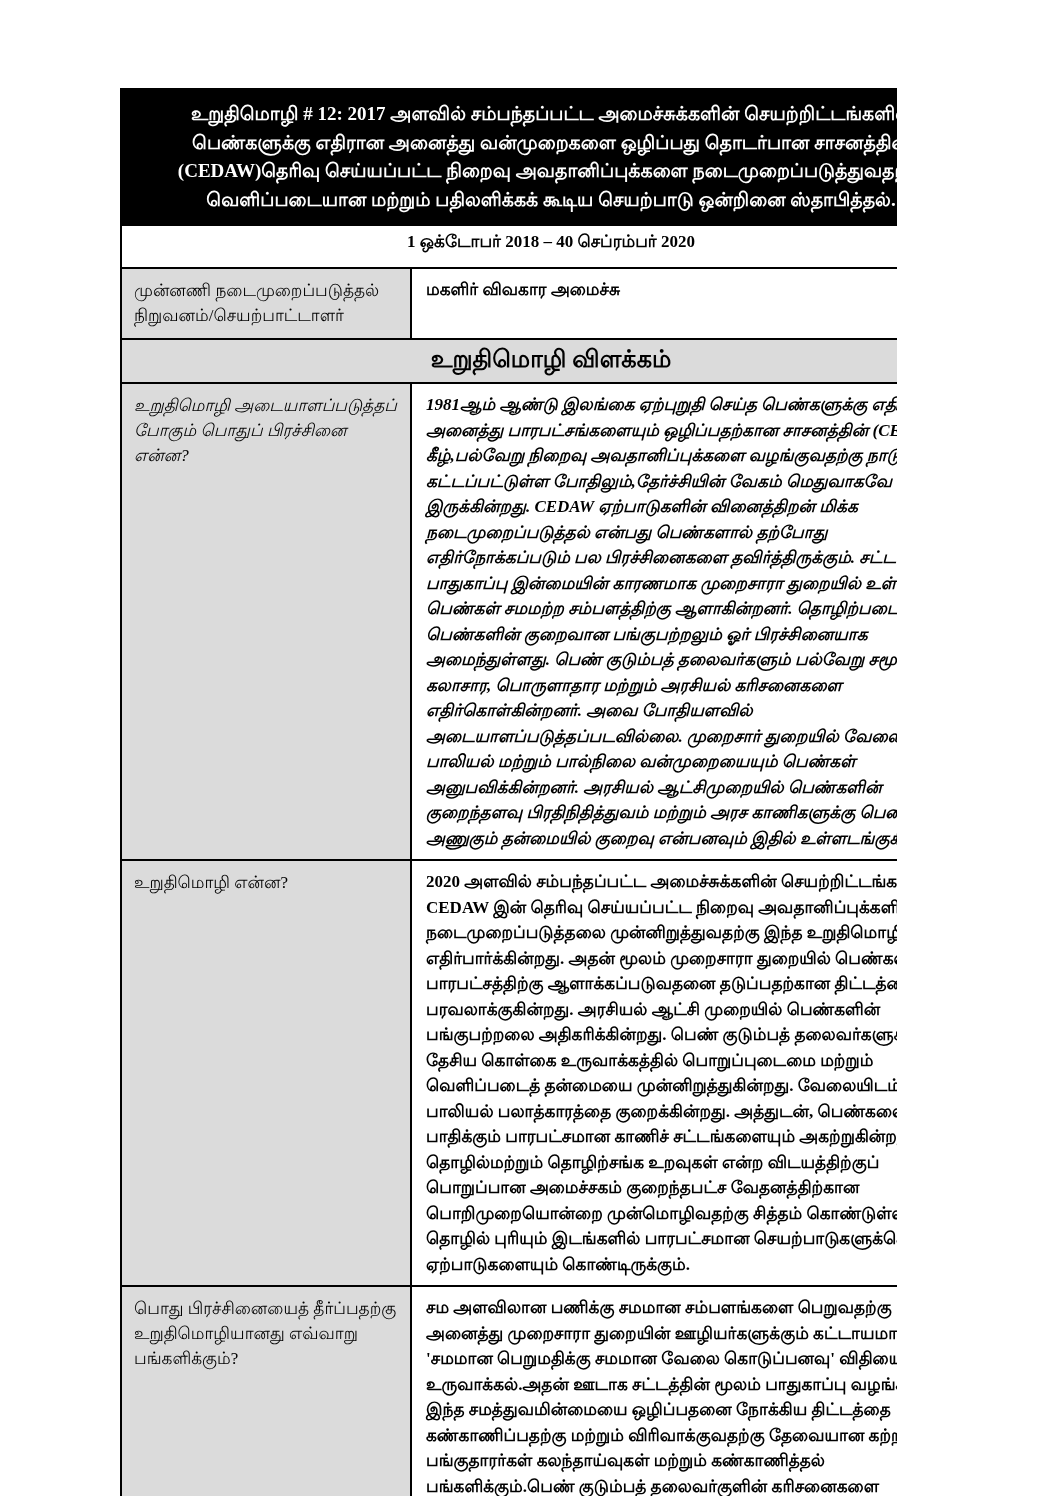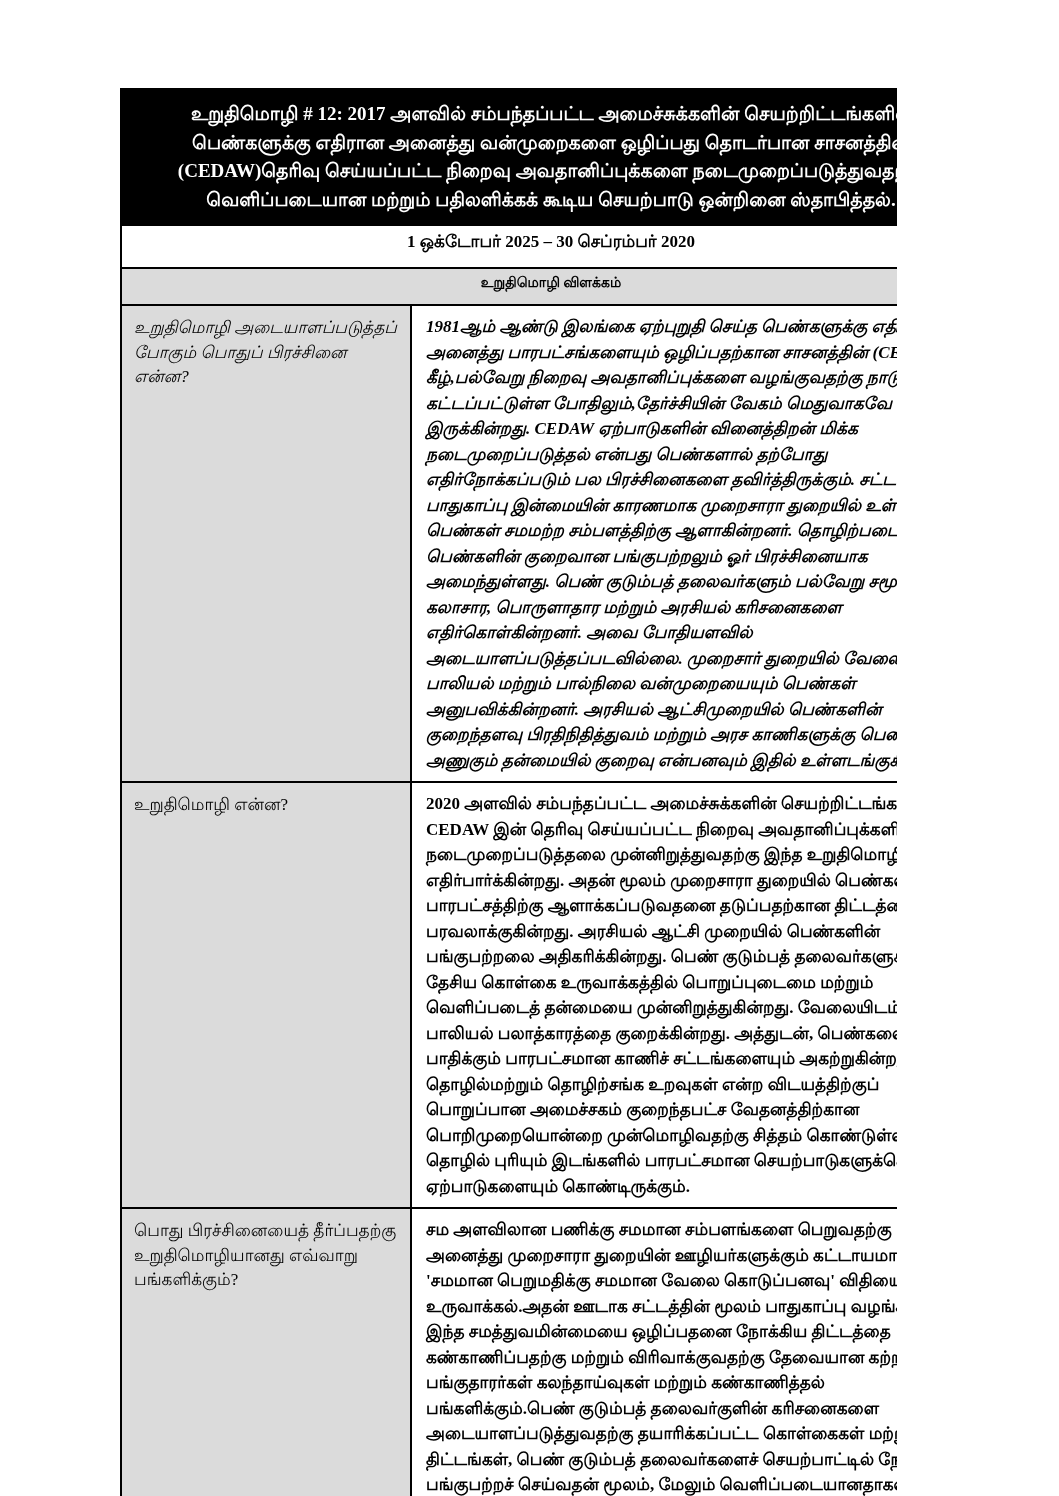--- a/index.html
+++ b/index.html
@@ -80,21 +80,21 @@
     font-size: 17px;
     font-weight: bold;
     line-height: 1.5;
     padding: 8px 14px;
   }
   td.section-cell {
     background: #DBDBDB;
     text-align: center;
     vertical-align: middle;
     font-weight: bold;
-    font-size: 14px;
+    font-size: 24px;
     padding: 6px 10px;
     height: 37px;
   }
   td.q1-row { height: 347px; font-style: italic; }
   td.q2-row { height: 316px; margin-top: 13px; }
   td.q3-row { height: 382px; }
 </style>
 </head>
 <body>
 
@@ -105,21 +105,25 @@
   <table class="doc-table">
     <colgroup>
       <col class="col-label">
       <col class="col-value">
     </colgroup>
     <tbody>
       <tr>
         <td class="title-cell" colspan="2">உறுதிமொழி # 12: 2017 அளவில் சம்பந்தப்பட்ட அமைச்சுக்களின் செயற்றிட்டங்களில் பெண்களுக்கு எதிரான அனைத்து வன்முறைகளை ஒழிப்பது தொடர்பான சாசனத்தின் (CEDAW)தெரிவு செய்யப்பட்ட நிறைவு அவதானிப்புக்களை நடைமுறைப்படுத்துவதற்கு வெளிப்படையான மற்றும் பதிலளிக்கக் கூடிய செயற்பாடு ஒன்றினை ஸ்தாபித்தல்.</td>
       </tr>
       <tr>
-        <td class="date-cell" colspan="2">1 ஒக்டோபர் 2025 – 30 செப்ரம்பர் 2020</td>
+        <td class="date-cell" colspan="2">1 ஒக்டோபர் 2018 – 40 செப்ரம்பர் 2020</td>
+      </tr>
+      <tr>
+        <td class="label-cell impl-label-cell">முன்னணி நடைமுறைப்படுத்தல் நிறுவனம்/செயற்பாட்டாளர்</td>
+        <td class="value-cell">மகளிர் விவகார அமைச்சு</td>
       </tr>
       <tr>
         <td class="section-cell" colspan="2">உறுதிமொழி விளக்கம்</td>
       </tr>
       <tr>
         <td class="label-cell q1-row">உறுதிமொழி அடையாளப்படுத்தப் போகும் பொதுப் பிரச்சினை என்ன?</td>
         <td class="value-cell q1-row">1981ஆம் ஆண்டு இலங்கை ஏற்புறுதி செய்த பெண்களுக்கு எதிரான அனைத்து பாரபட்சங்களையும் ஒழிப்பதற்கான சாசனத்தின் (CEDAW) கீழ்,பல்வேறு நிறைவு அவதானிப்புக்களை வழங்குவதற்கு நாடு கட்டப்பட்டுள்ள போதிலும்,தேர்ச்சியின் வேகம் மெதுவாகவே இருக்கின்றது. CEDAW ஏற்பாடுகளின் வினைத்திறன் மிக்க நடைமுறைப்படுத்தல் என்பது பெண்களால் தற்போது எதிர்நோக்கப்படும் பல பிரச்சினைகளை தவிர்த்திருக்கும். சட்ட பாதுகாப்பு இன்மையின் காரணமாக முறைசாரா துறையில் உள்ள பெண்கள் சமமற்ற சம்பளத்திற்கு ஆளாகின்றனர். தொழிற்படையில் பெண்களின் குறைவான பங்குபற்றலும் ஓர் பிரச்சினையாக அமைந்துள்ளது. பெண் குடும்பத் தலைவர்களும் பல்வேறு சமூக, கலாசார, பொருளாதார மற்றும் அரசியல் கரிசனைகளை எதிர்கொள்கின்றனர். அவை போதியளவில் அடையாளப்படுத்தப்படவில்லை. முறைசார் துறையில் வேலையிட பாலியல் மற்றும் பால்நிலை வன்முறையையும் பெண்கள் அனுபவிக்கின்றனர். அரசியல் ஆட்சிமுறையில் பெண்களின் குறைந்தளவு பிரதிநிதித்துவம் மற்றும் அரச காணிகளுக்கு பெண்களின் அணுகும் தன்மையில் குறைவு என்பனவும் இதில் உள்ளடங்குகின்றன.</td>
       </tr>
       <tr>
         <td class="label-cell q2-row">உறுதிமொழி என்ன?</td>

